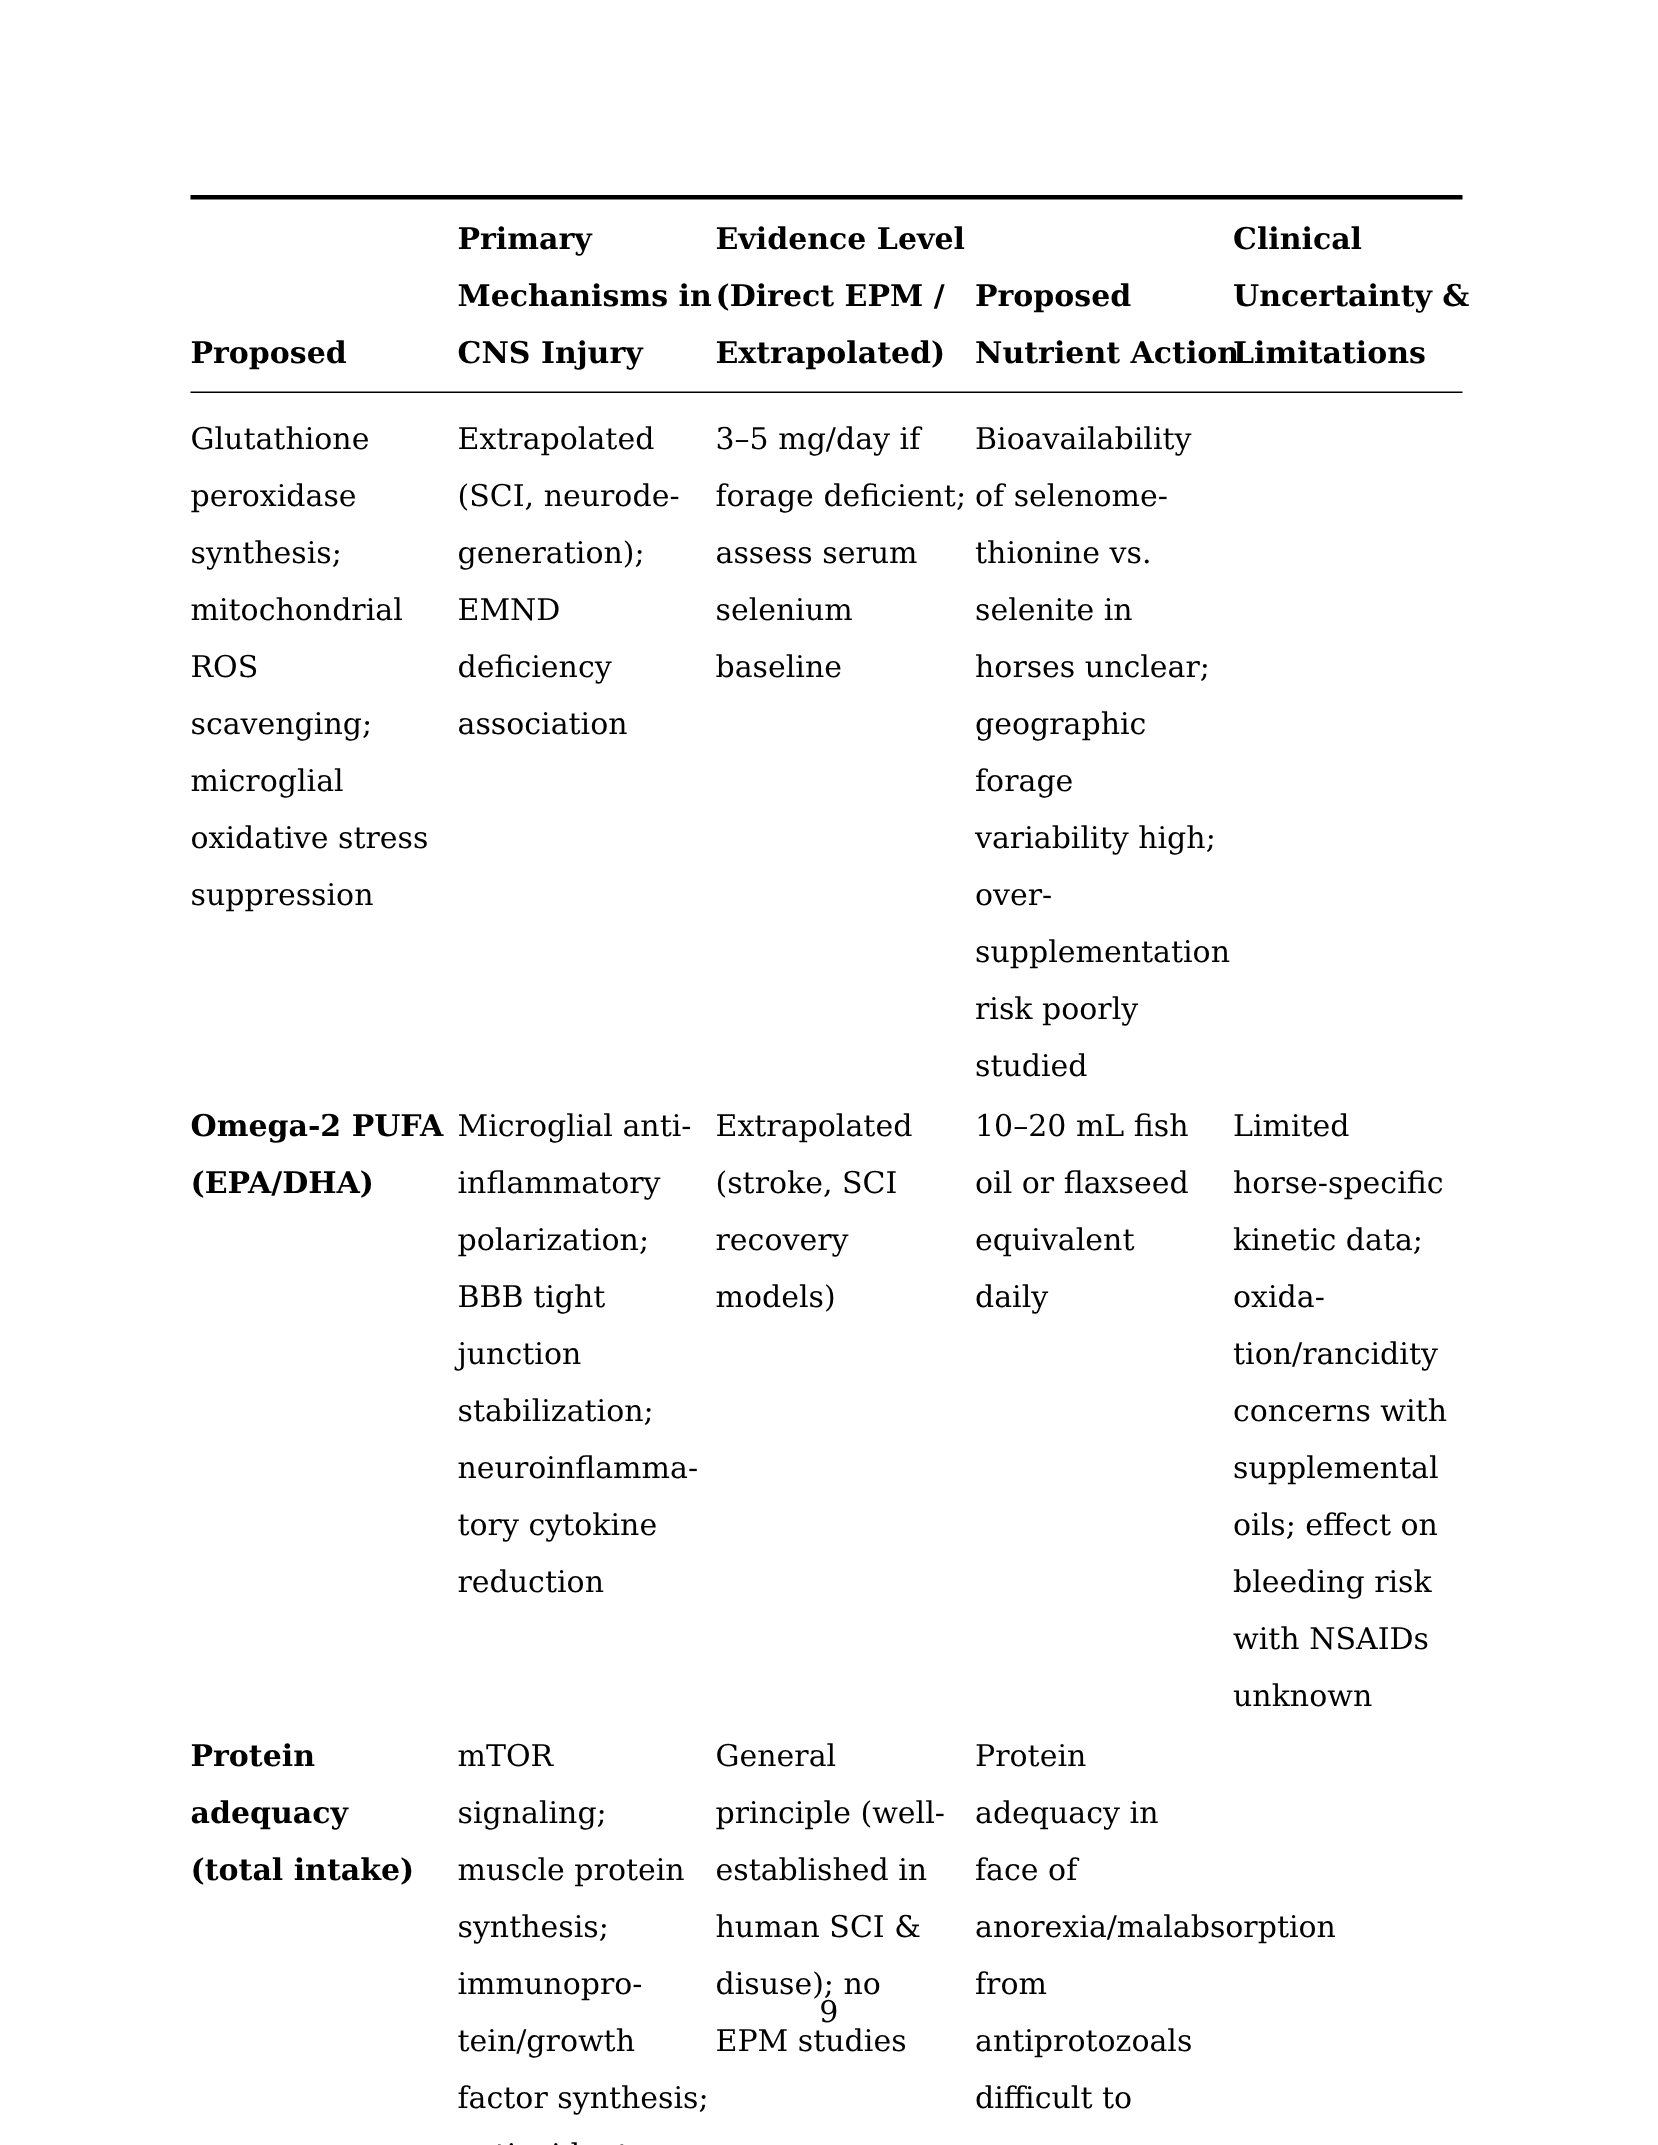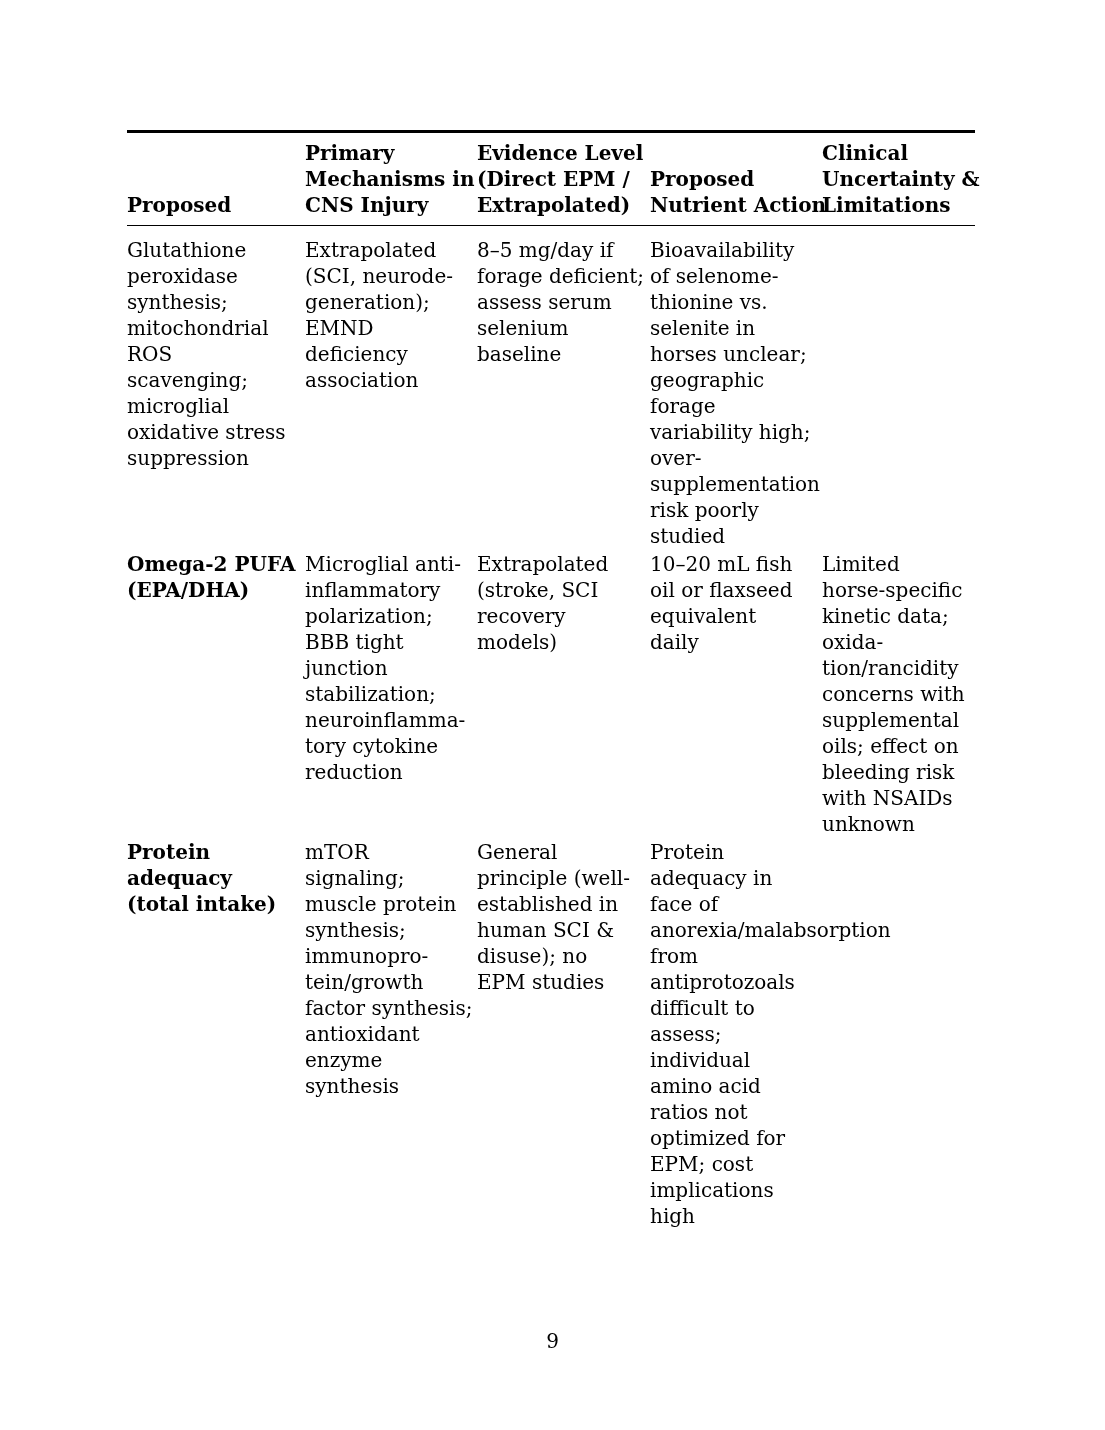--- a/index.html
+++ b/index.html
@@ -36,21 +36,21 @@
     display: grid;
     grid-template-columns: 178px 172px 173px 172px 153px;
   }
   .header-row {
     align-items: end;
     padding-top: 7px;
     padding-bottom: 7px;
   }
   .cell {
     font-size: 20px;
-    line-height: 26px;
+    line-height: 38px;
     white-space: pre;       
     overflow: visible;      
     text-align: left;
   }
   .th {
     font-weight: bold;
   }
   .body-rows {
     padding-top: 11px;
   }
@@ -107,21 +107,21 @@
 scavenging;
 microglial
 oxidative stress
 suppression</div>
         <div class="cell">Extrapolated
 (SCI, neurode-
 generation);
 EMND
 deficiency
 association</div>
-        <div class="cell">8–5 mg/day if
+        <div class="cell">3–5 mg/day if
 forage deficient;
 assess serum
 selenium
 baseline</div>
         <div class="cell">Bioavailability
 of selenome-
 thionine vs.
 selenite in
 horses unclear;
 geographic

